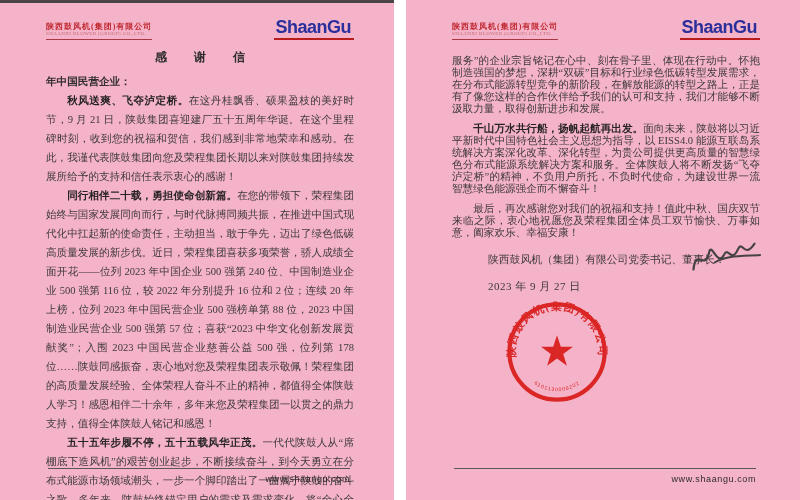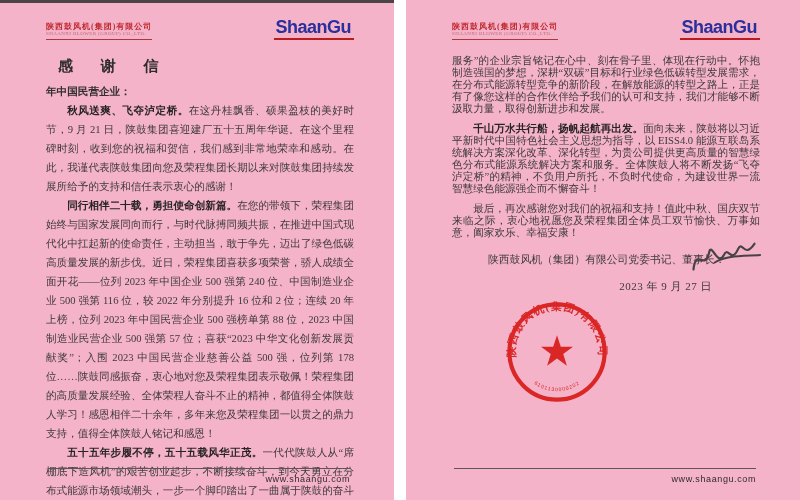--- a/index.html
+++ b/index.html
@@ -24,34 +24,34 @@
   .logo-en{font-size:5px;letter-spacing:.4px;color:#c26a76;line-height:6px;}
   .shaangu{
     font-family:"Liberation Sans","DejaVu Sans",sans-serif;
     font-weight:bold;font-size:18px;line-height:18px;
     color:#2a2f9c;border-bottom:2px solid #b91c1c;padding:0 3px 2px 1px;
     letter-spacing:-.5px;
   }
 
   
   .title{
-    margin:17px 0 6px;font-weight:bold;color:#2d2b2c;
-    font-size:15px;letter-spacing:12px;text-indent:12px;
+    margin:9px 0 6px;text-align:center;font-weight:bold;color:#2d2b2c;
+    font-size:12px;letter-spacing:12px;text-indent:12px;
   }
   .salutation{margin:2px 0 0;font-weight:bold;font-size:10.6px;line-height:19px;color:#332f31;}
   .para{margin:0;text-indent:2em;text-align:justify;font-size:10.6px;line-height:19px;}
   .para.no-indent{text-indent:0;}
   .lead{font-weight:bold;color:#282425;}
   .page-right .para{line-height:12px;margin-top:8px;}
 
   
   .signature-block{position:relative;margin-top:14px;padding-left:36px;}
   .signer-line{font-size:10.8px;white-space:nowrap;color:#3d393b;}
   .sig-svg{position:absolute;right:-4px;top:-18px;transform:rotate(-8deg);}
-  .date-line{margin-top:12px;text-align:right;padding-right:48px;font-size:11px;color:#3d393b;letter-spacing:.5px;}
+  .date-line{margin-top:12px;text-align:left;padding-right:48px;font-size:11px;color:#3d393b;letter-spacing:.5px;}
 
   
   .seal{position:absolute;left:95px;top:296px;width:112px;height:112px;mix-blend-mode:multiply;opacity:.92;}
 
   
   .page-footer{position:absolute;left:48px;right:44px;bottom:16px;}
   .footer-rule{border-top:1px solid #5a5558;margin-bottom:5px;}
   .footer-url{
     text-align:right;font-family:"Liberation Sans","DejaVu Sans",sans-serif;
     font-weight:normal;font-size:9px;letter-spacing:.6px;color:#2f2b2d;

